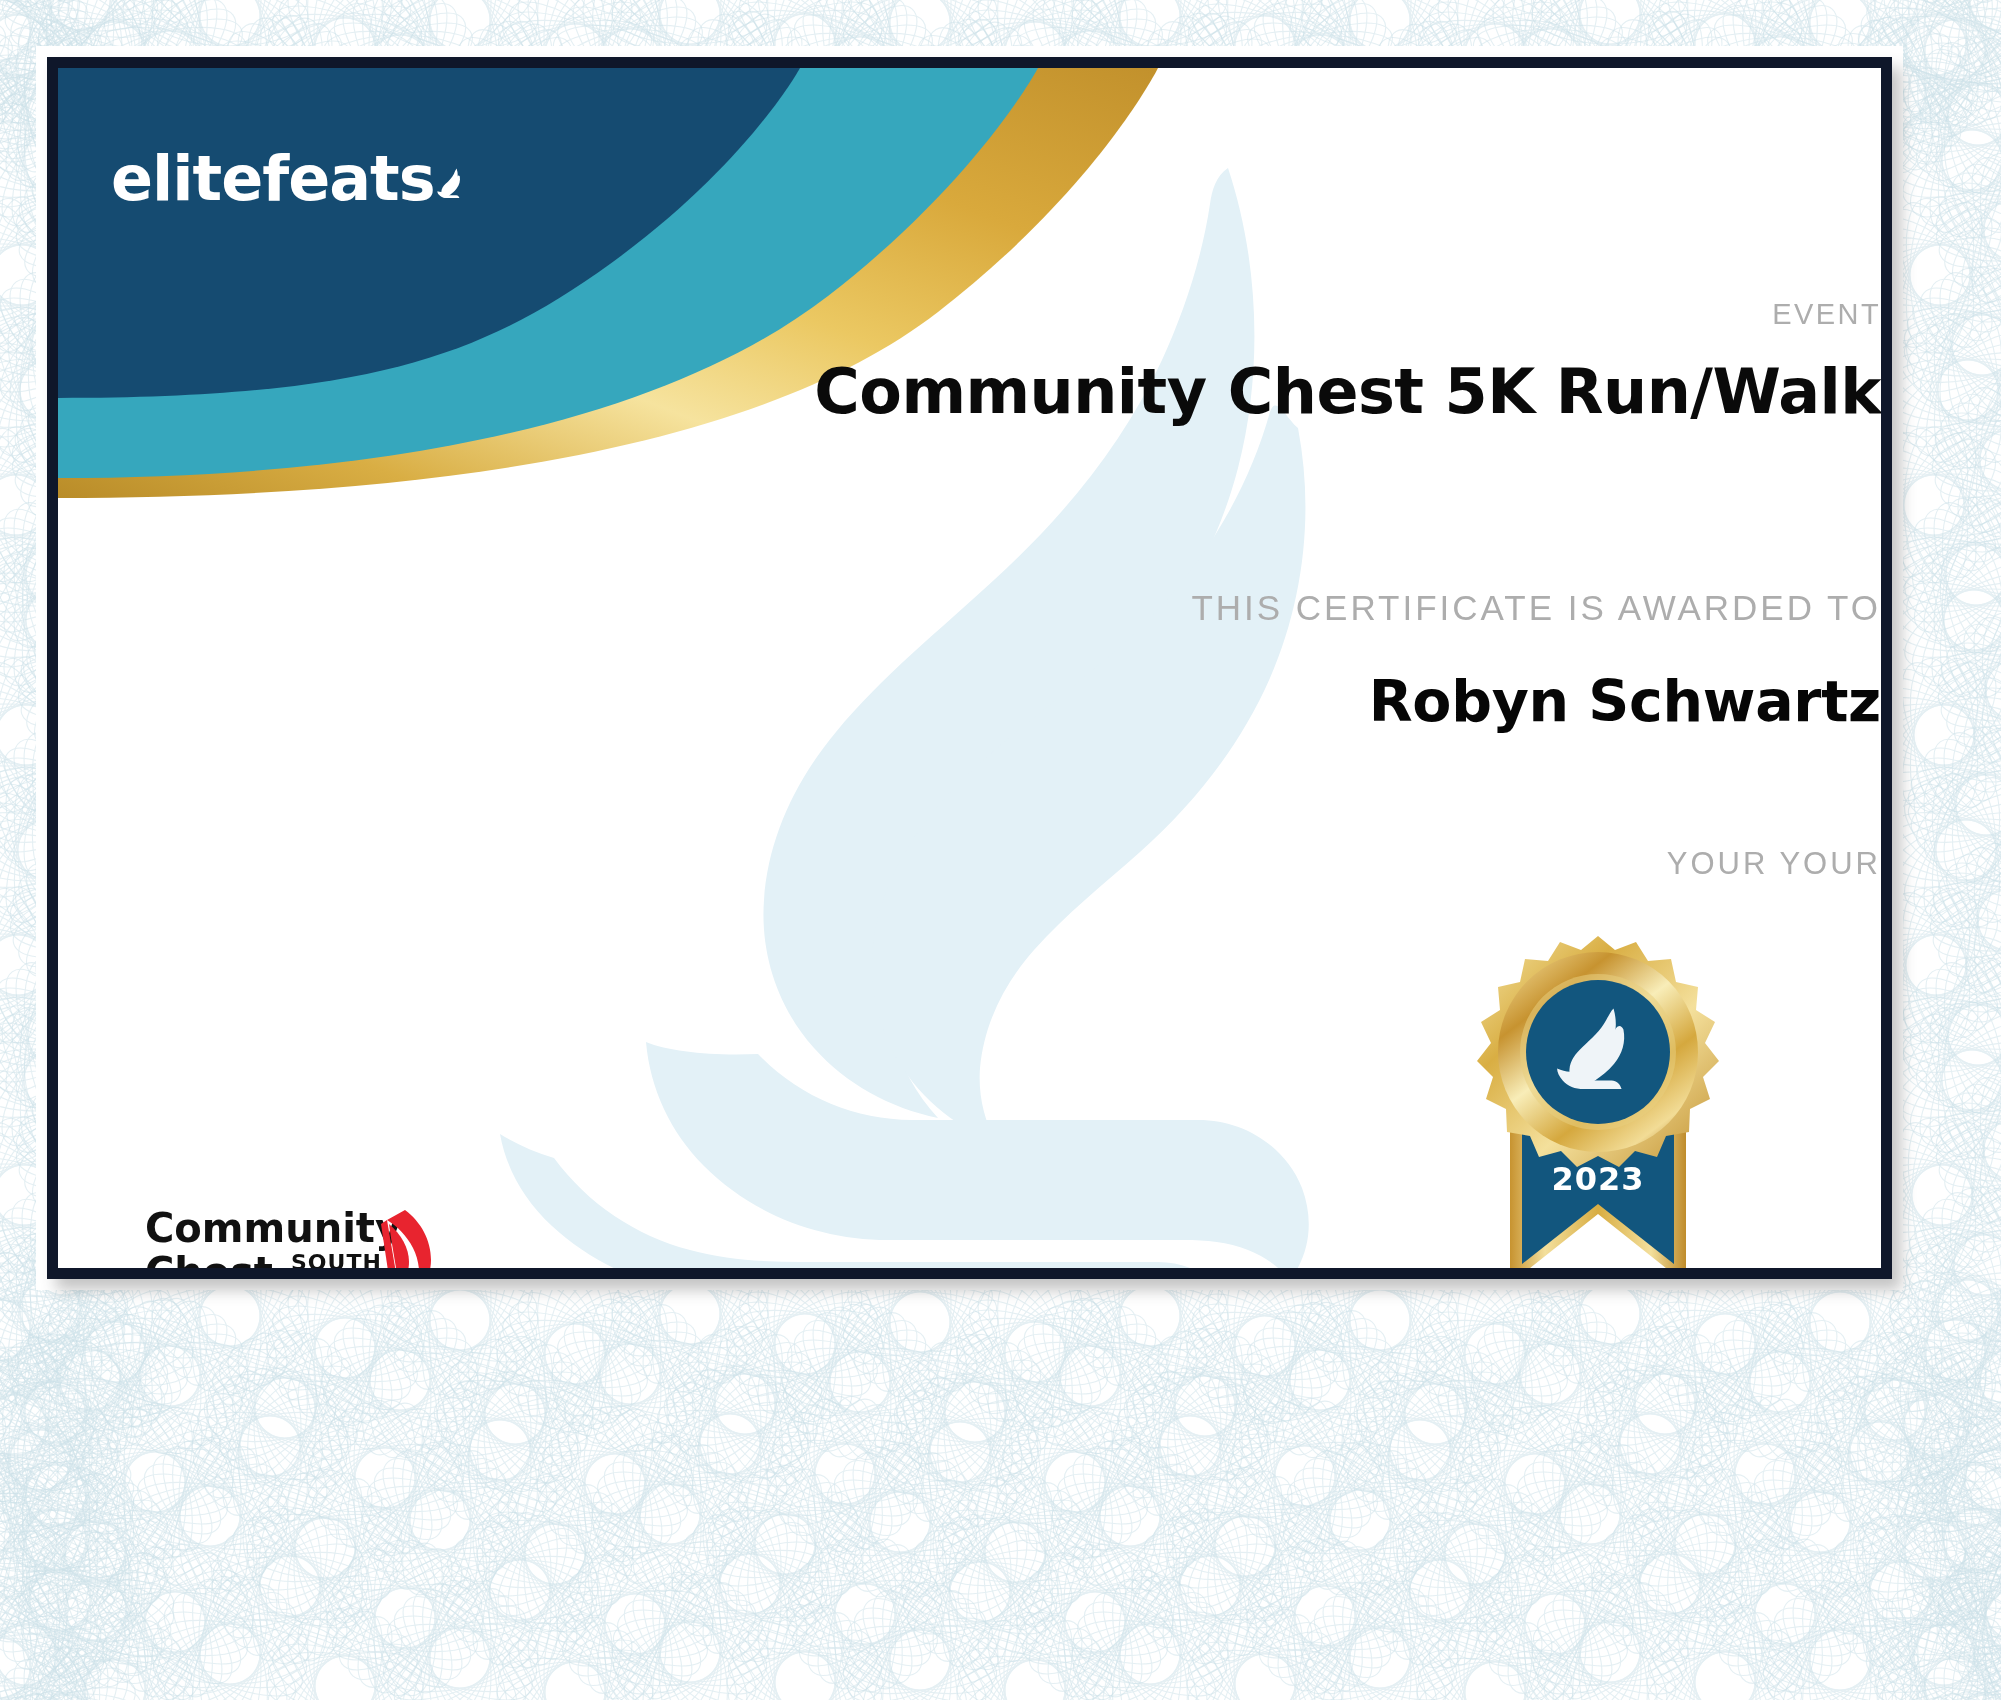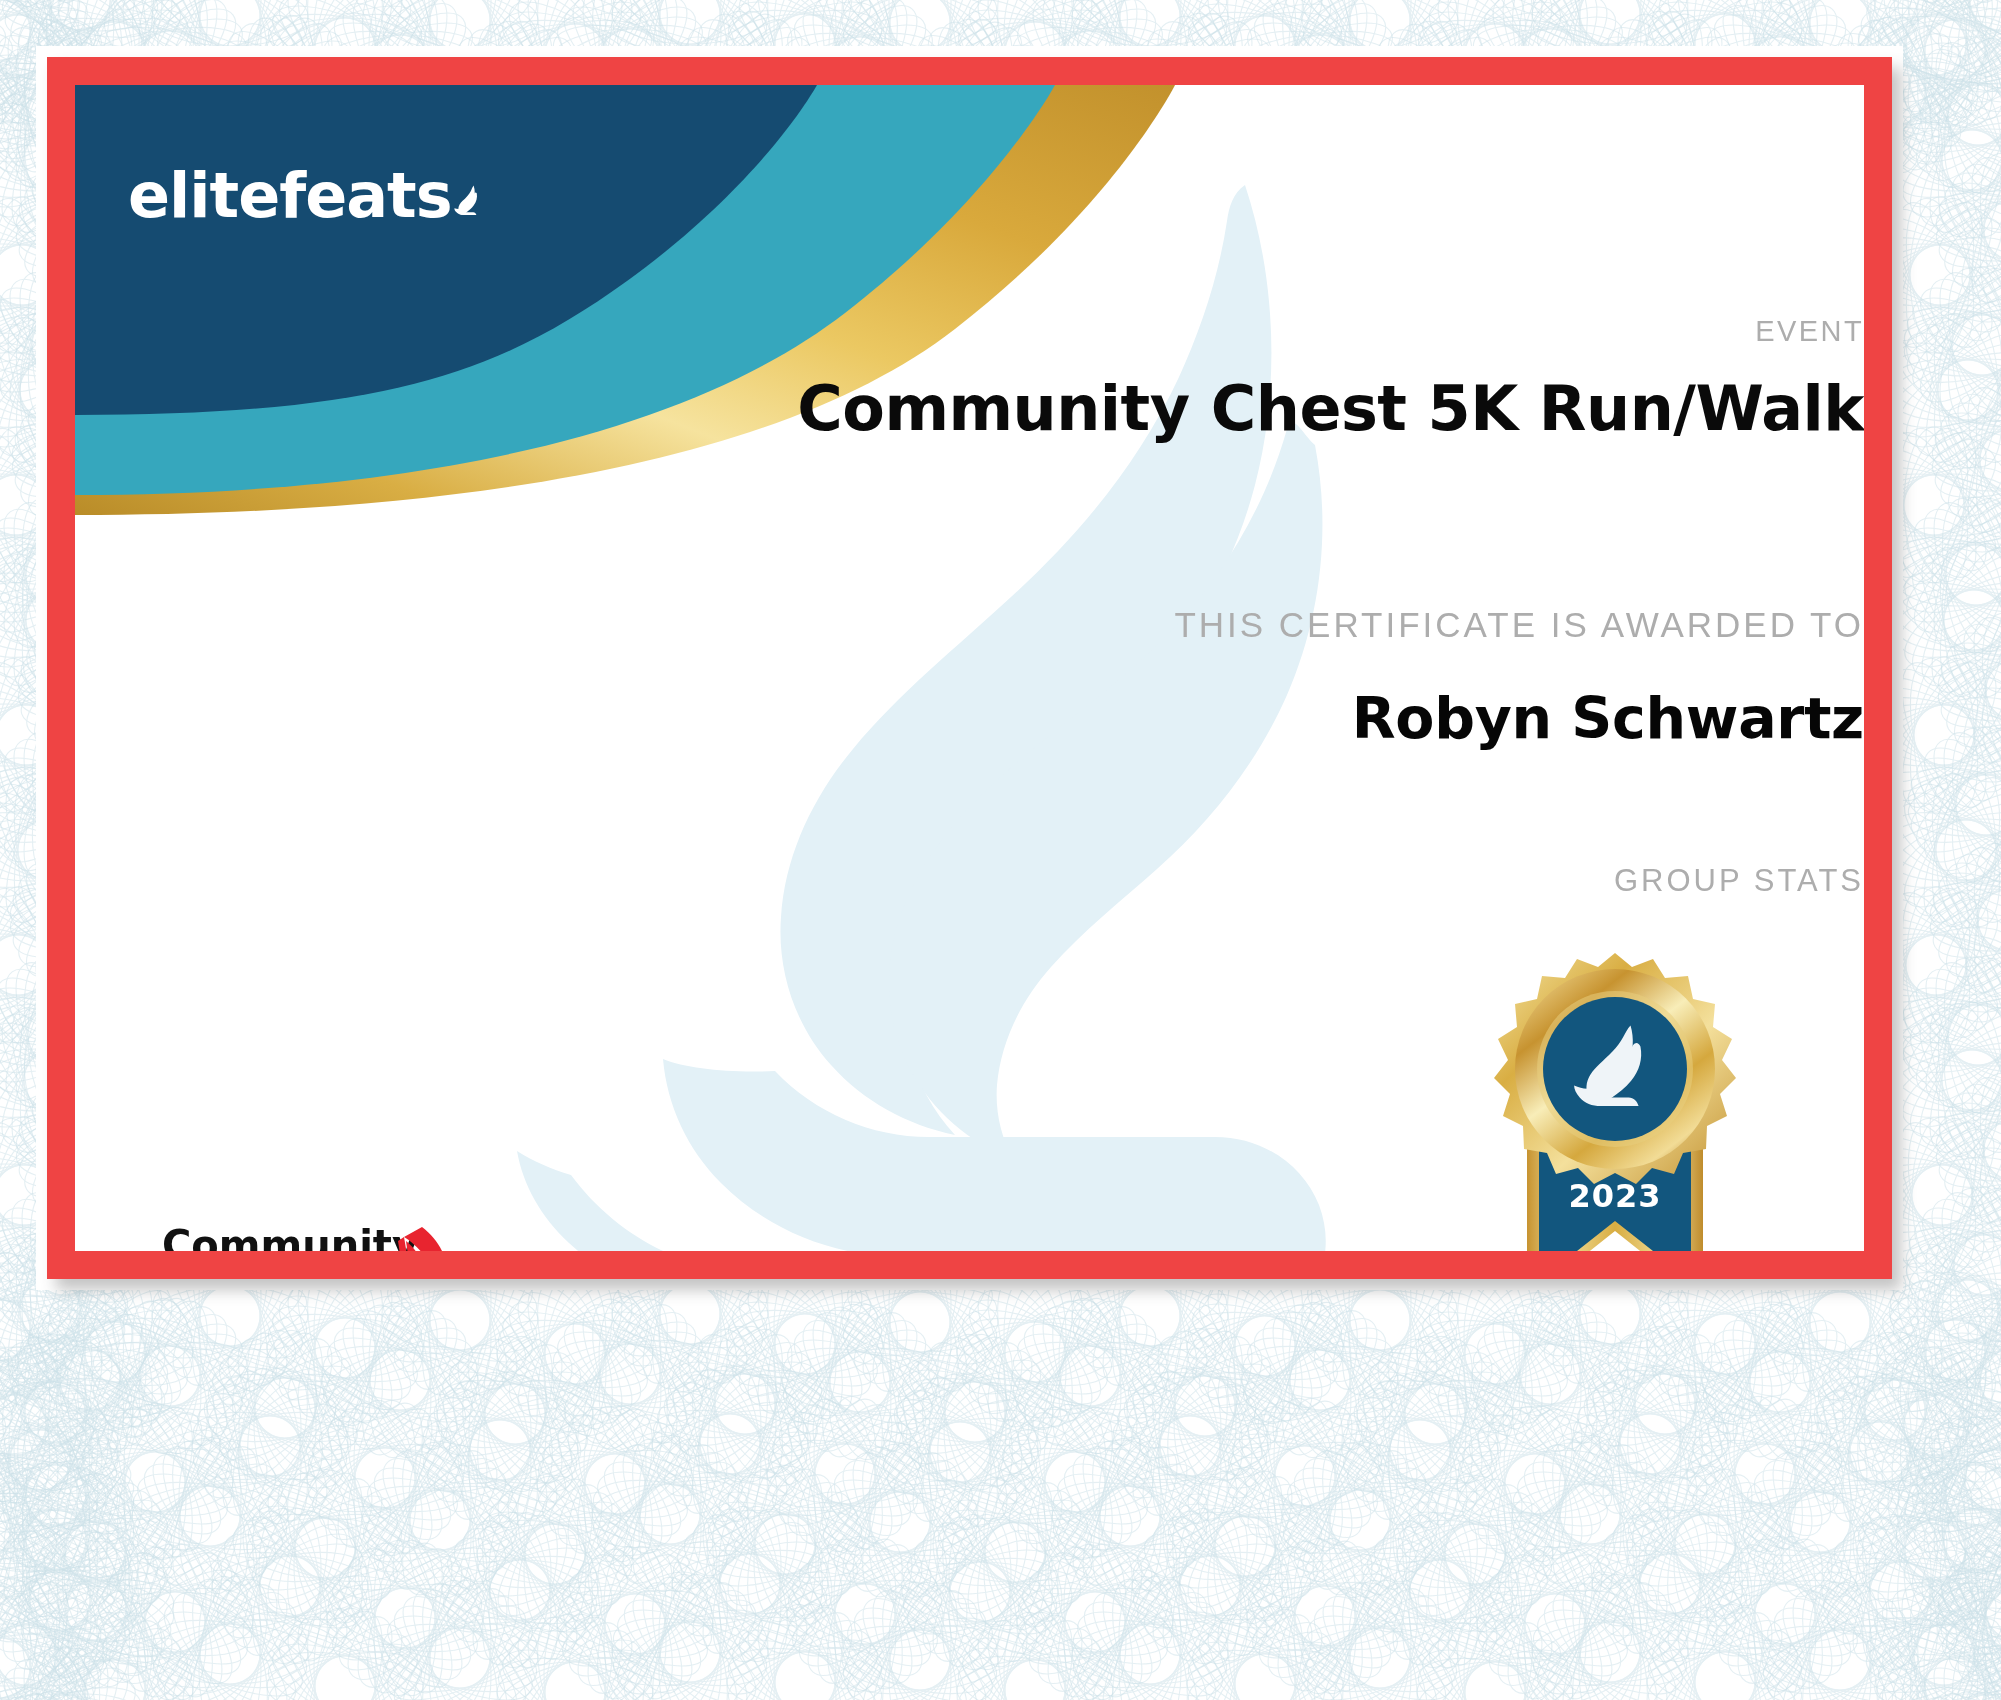--- a/index.html
+++ b/index.html
@@ -21,22 +21,22 @@
     position:absolute;inset:0;
     opacity:.55;
     pointer-events:none;
   }
 
   
   #frame{
     position:absolute;
     left:47px;top:57px;
     width:1845px;height:1222px;
-    background:#ef4444;
-    padding:28px;
+    background:#0f172a;
+    padding:11px;
     box-sizing:border-box;
     box-shadow:9px 11px 14px rgba(60,60,60,.30);
   }
   #inner{
     position:relative;
     width:100%;height:100%;
     background:#ffffff;
     overflow:hidden;
   }
 
@@ -296,21 +296,21 @@
                      L22,77 C15,77 9,74 5,69 C2,66 1,63 1,60 C4,61 8,62 12,62 Z"></path>
           </g>
         </svg>
       </div>
 
       <div id="center">
         <div class="lbl">EVENT</div>
         <div id="event-title">Community Chest 5K Run/Walk</div>
         <div class="lbl" id="awarded-lbl">THIS CERTIFICATE IS AWARDED TO</div>
         <div id="name">Robyn Schwartz</div>
-        <div class="lbl" id="stats-lbl">GROUP STATS</div>
+        <div class="lbl" id="stats-lbl">YOUR YOUR</div>
       </div>
 
 
       <svg id="cc-logo" viewBox="0 0 300 130">
         <text x="2" y="44" font-family="DejaVu Sans, sans-serif" font-size="40" font-weight="700" fill="#111111">Community</text>
         <text x="2" y="88" font-family="DejaVu Sans, sans-serif" font-size="40" font-weight="700" fill="#111111">Chest</text>
         <text x="148" y="72" font-family="DejaVu Sans, sans-serif" font-size="22" font-weight="700" letter-spacing="1" fill="#111111">SOUTH</text>
         <text x="148" y="94" font-family="DejaVu Sans, sans-serif" font-size="22" font-weight="700" letter-spacing="1" fill="#111111">SHORE</text>
         <text x="10" y="122" font-family="DejaVu Serif, serif" font-size="19" font-style="italic" fill="#E2323C">Neighbors Helping Neighbors</text>
 

